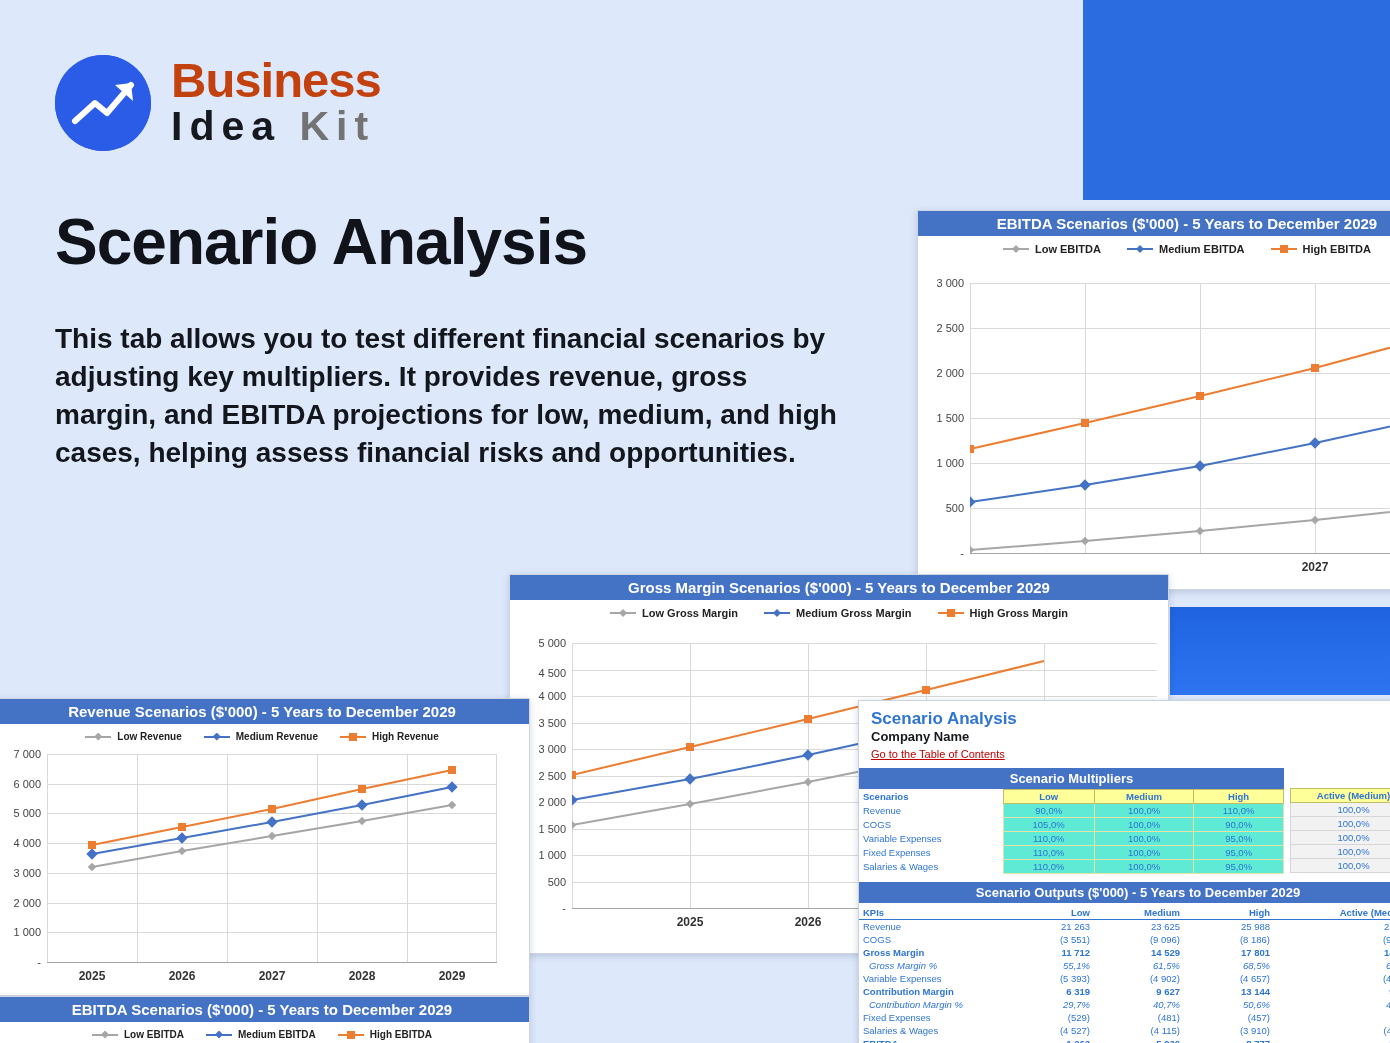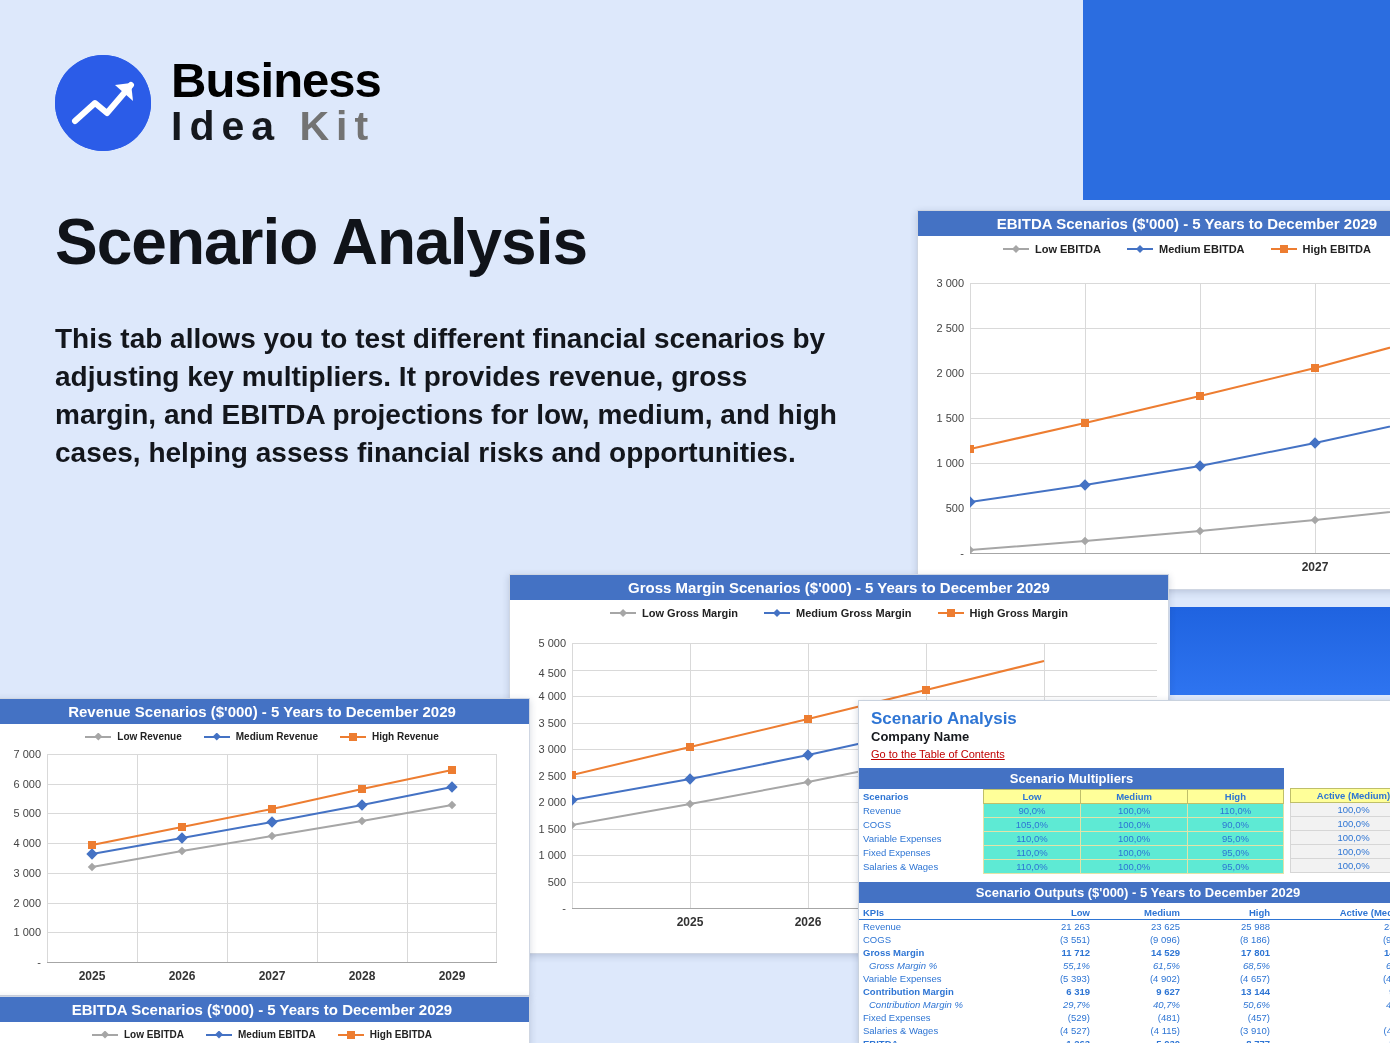--- a/index.html
+++ b/index.html
@@ -9,21 +9,21 @@
     background:#dde8fb;
     font-family:"Liberation Sans", sans-serif;
   }
   
   .blue-block-top { position:absolute; left:1083px; top:0; width:307px; height:200px; background:#2b6de0; }
   .blue-block-mid { position:absolute; left:1170px; top:607px; width:220px; height:88px;
         background:linear-gradient(180deg,#1f63e0,#2e74f0); }
   
   .logo-wrap { position:absolute; left:55px; top:55px; display:flex; align-items:center; gap:20px; }
   .logo-mark { width:96px; height:96px; border-radius:50%; background:#2b5ce8; position:relative; }
-  .logo-text-top { font-size:49px; font-weight:bold; color:#000000; letter-spacing:-1px; line-height:0.95;text-align:right; }
+  .logo-text-top { font-size:49px; font-weight:bold; color:#c2410c; letter-spacing:-1px; line-height:0.95;text-align:right; }
   .logo-text-bot { font-size:41px; font-weight:bold; color:#15181d; letter-spacing:7px; line-height:1.1; }
   .logo-text-bot .kit { color:#737373; }
   
   .page-title { position:absolute; left:55px; top:205px; font-size:64px; font-weight:bold; color:#101319; letter-spacing:-1px; }
   .page-desc { position:absolute; left:55px; top:320px; width:800px; font-size:28px; font-weight:bold; color:#13161c; line-height:1.36; }
   
   .card { position:absolute; background:#fff; border:1px solid #cfd6e2; box-shadow:0 2px 7px rgba(20,40,80,.18); }
   .card-title { background:#4472c4; color:#fff; font-weight:bold; text-align:center; font-size:15px; padding:4px 0; }
   .legend { display:flex; justify-content:center; gap:26px; font-size:11px; font-weight:bold; color:#222; padding:7px 0 2px; }
   .legend .li { display:flex; align-items:center; gap:6px; }
@@ -314,21 +314,21 @@
     <div class="sheet-h2">Company Name</div>
     <a class="sheet-link" href="#">Go to the Table of Contents</a>
   </div>
 
   <div style="display:flex; gap:6px; margin-top:6px; padding:0 0 0 0;">
     <div style="flex:0 0 425px;">
       <div class="band">Scenario Multipliers</div>
       <table class="sc">
         <tbody>
             <tr>
-          <td style="width:124px;" class="bold">Scenarios</td>
+          <td style="width:144px;" class="bold">Scenarios</td>
           <td class="hdr">Low</td>
           <td class="hdr">Medium</td>
           <td class="hdr">High</td>
         </tr>
         <tr>
           <td>Revenue</td>
           <td class="yellowcell">90,0%</td>
           <td class="yellowcell">100,0%</td>
           <td class="yellowcell">110,0%</td>
         </tr>

